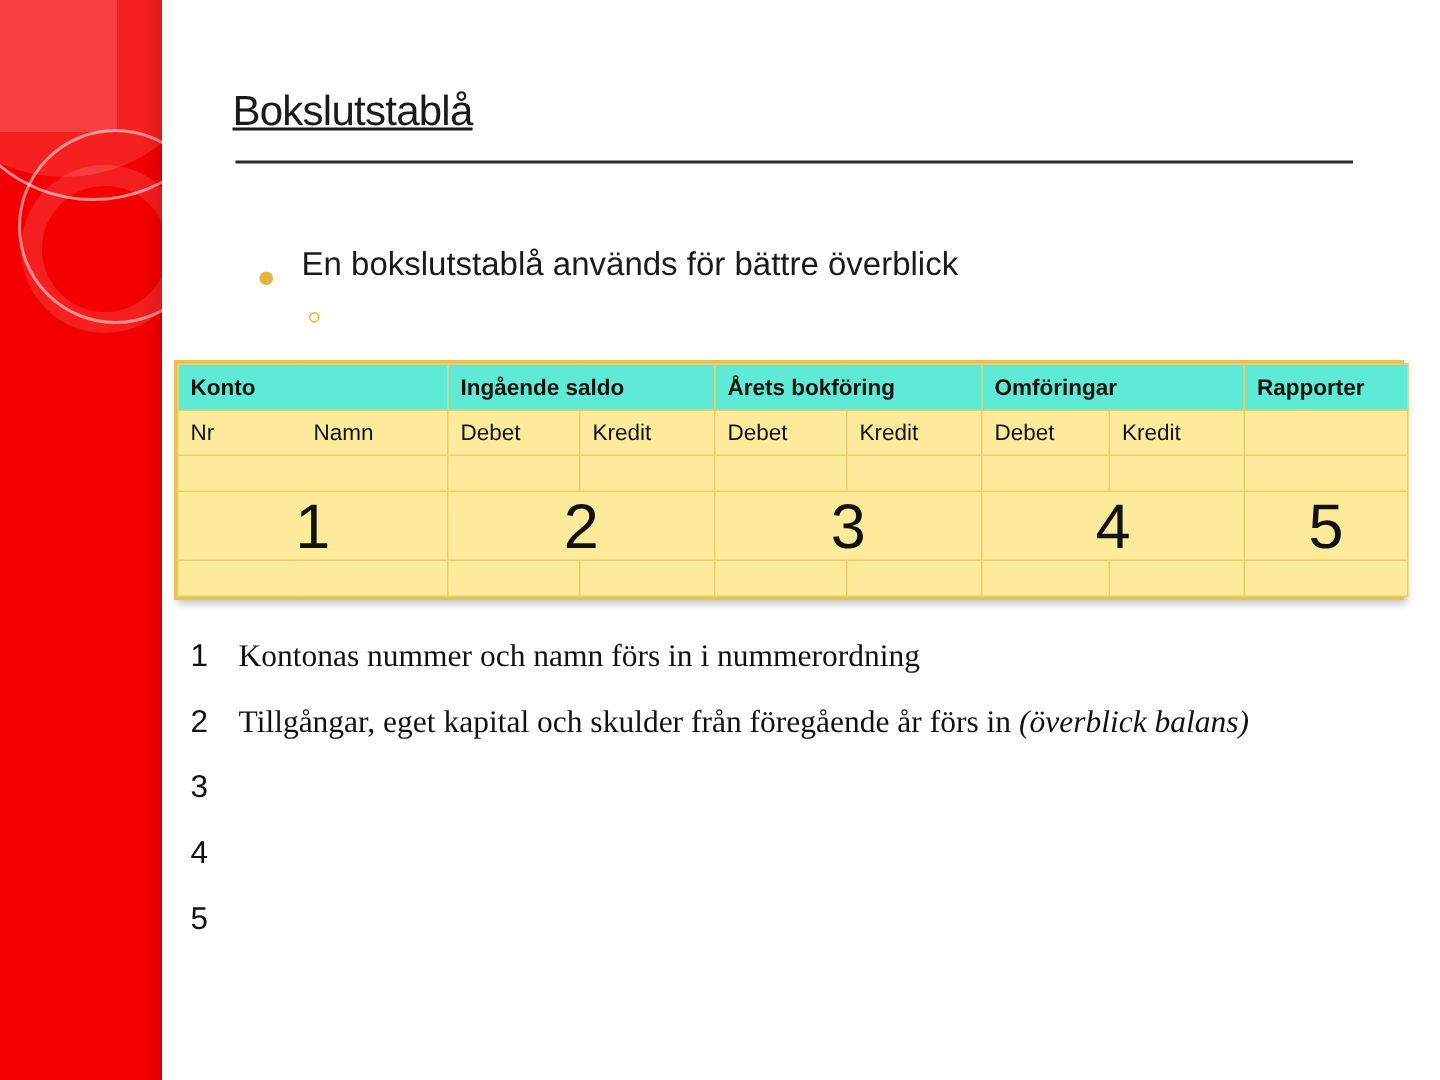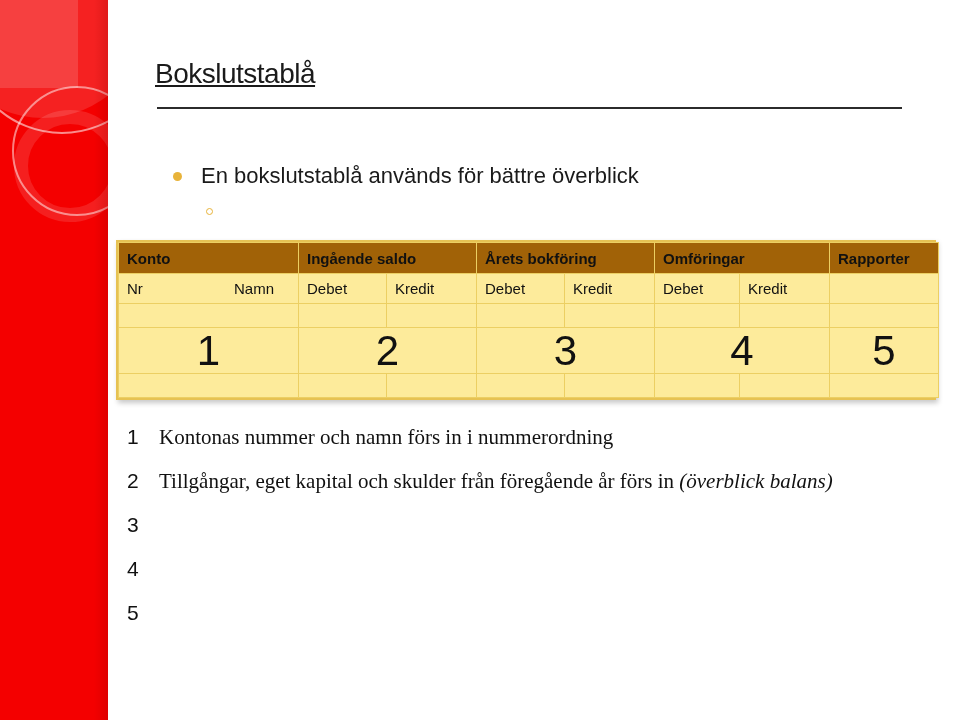--- a/index.html
+++ b/index.html
@@ -102,21 +102,21 @@
     background: #2b2b2b;
   }
 
   
   .bullet-l1 {
     position: absolute;
     left: 173px;
     top: 162px;
     width: 640px;
     display: flex;
-    align-items: flex-start;
+    align-items: flex-end;
   }
   .bullet-l1 .dot {
     width: 9px;
     height: 9px;
     border-radius: 50%;
     background: #e8b33a;
     margin-top: 10px;
     margin-right: 19px;
     flex: none;
   }
@@ -164,21 +164,21 @@
     border-collapse: collapse;
     width: 100%;
     table-layout: fixed;
   }
   table.bt td {
     border: 1px solid #eccf63;
     padding: 0;
     vertical-align: middle;
   }
   tr.hdr td {
-    background: #a16207;
+    background: #5eead4;
     height: 30px;
     font-size: 15px;
     font-weight: bold;
     color: #111;
     padding-left: 8px;
   }
   tr.sub td {
     background: #fdeb9b;
     height: 29px;
     font-size: 15px;
@@ -193,21 +193,20 @@
     background: #fdeb9b;
     height: 45px;
     text-align: center;
     font-size: 42px;
     color: #111;
     line-height: 45px;
   }
   .sub-pair {
     display: flex;
     align-items: center;
-    gap: 25px;
   }
   .sub-pair .nr {
     width: 82px;
     flex: none;
   }
 
   
   .steps {
     position: absolute;
     left: 127px;

